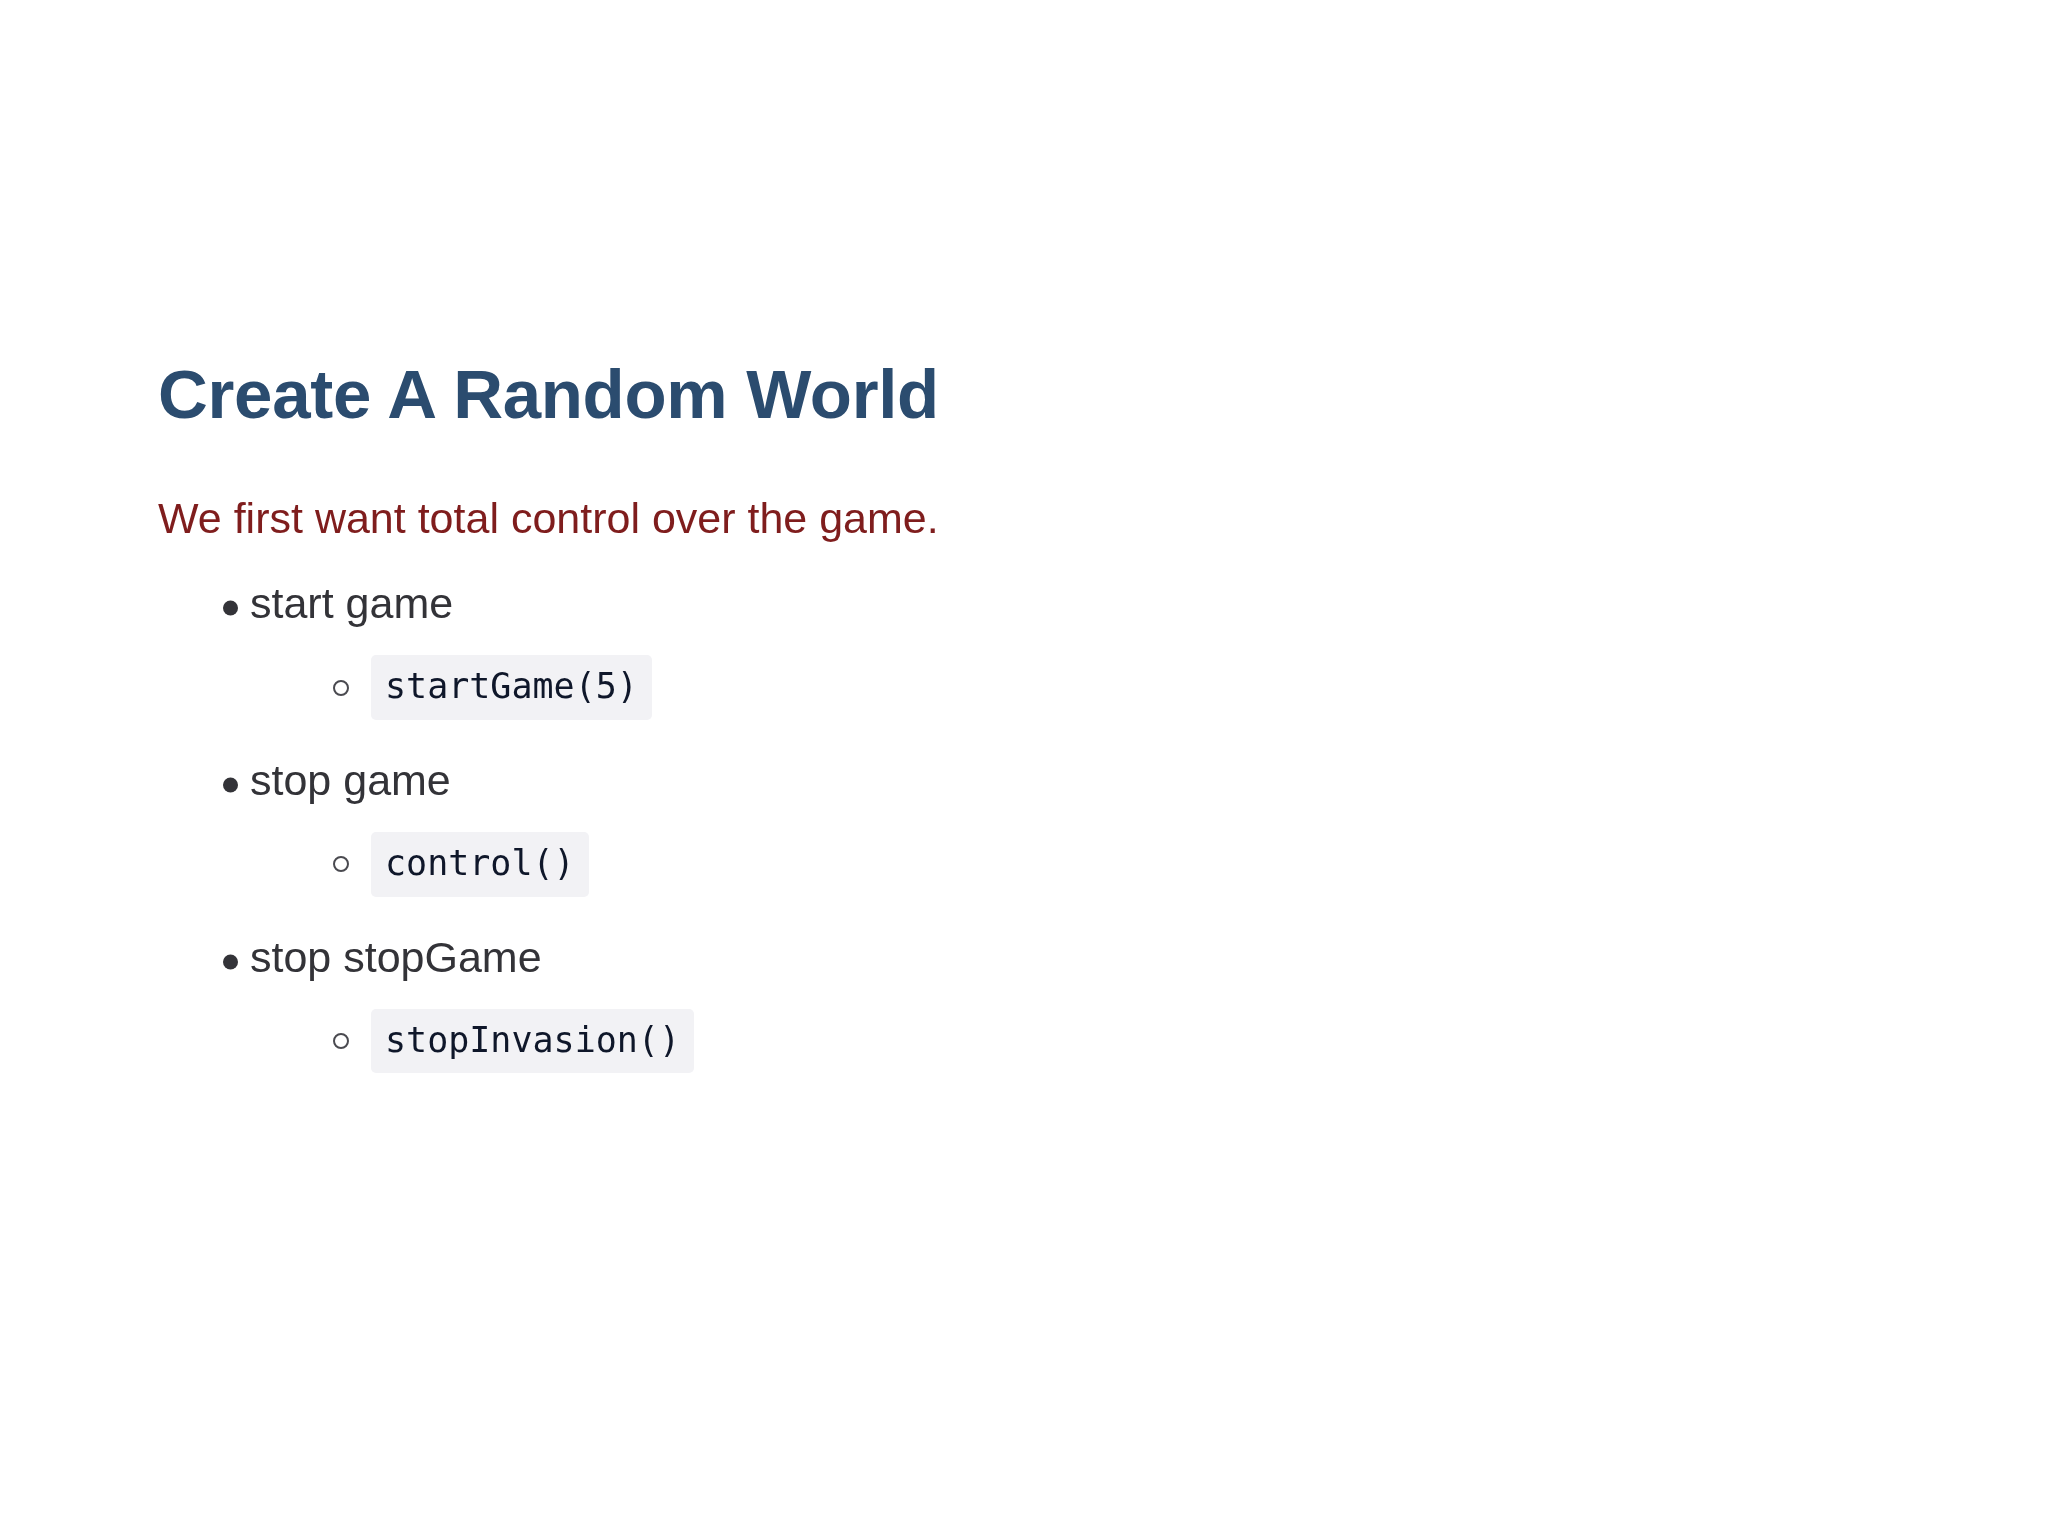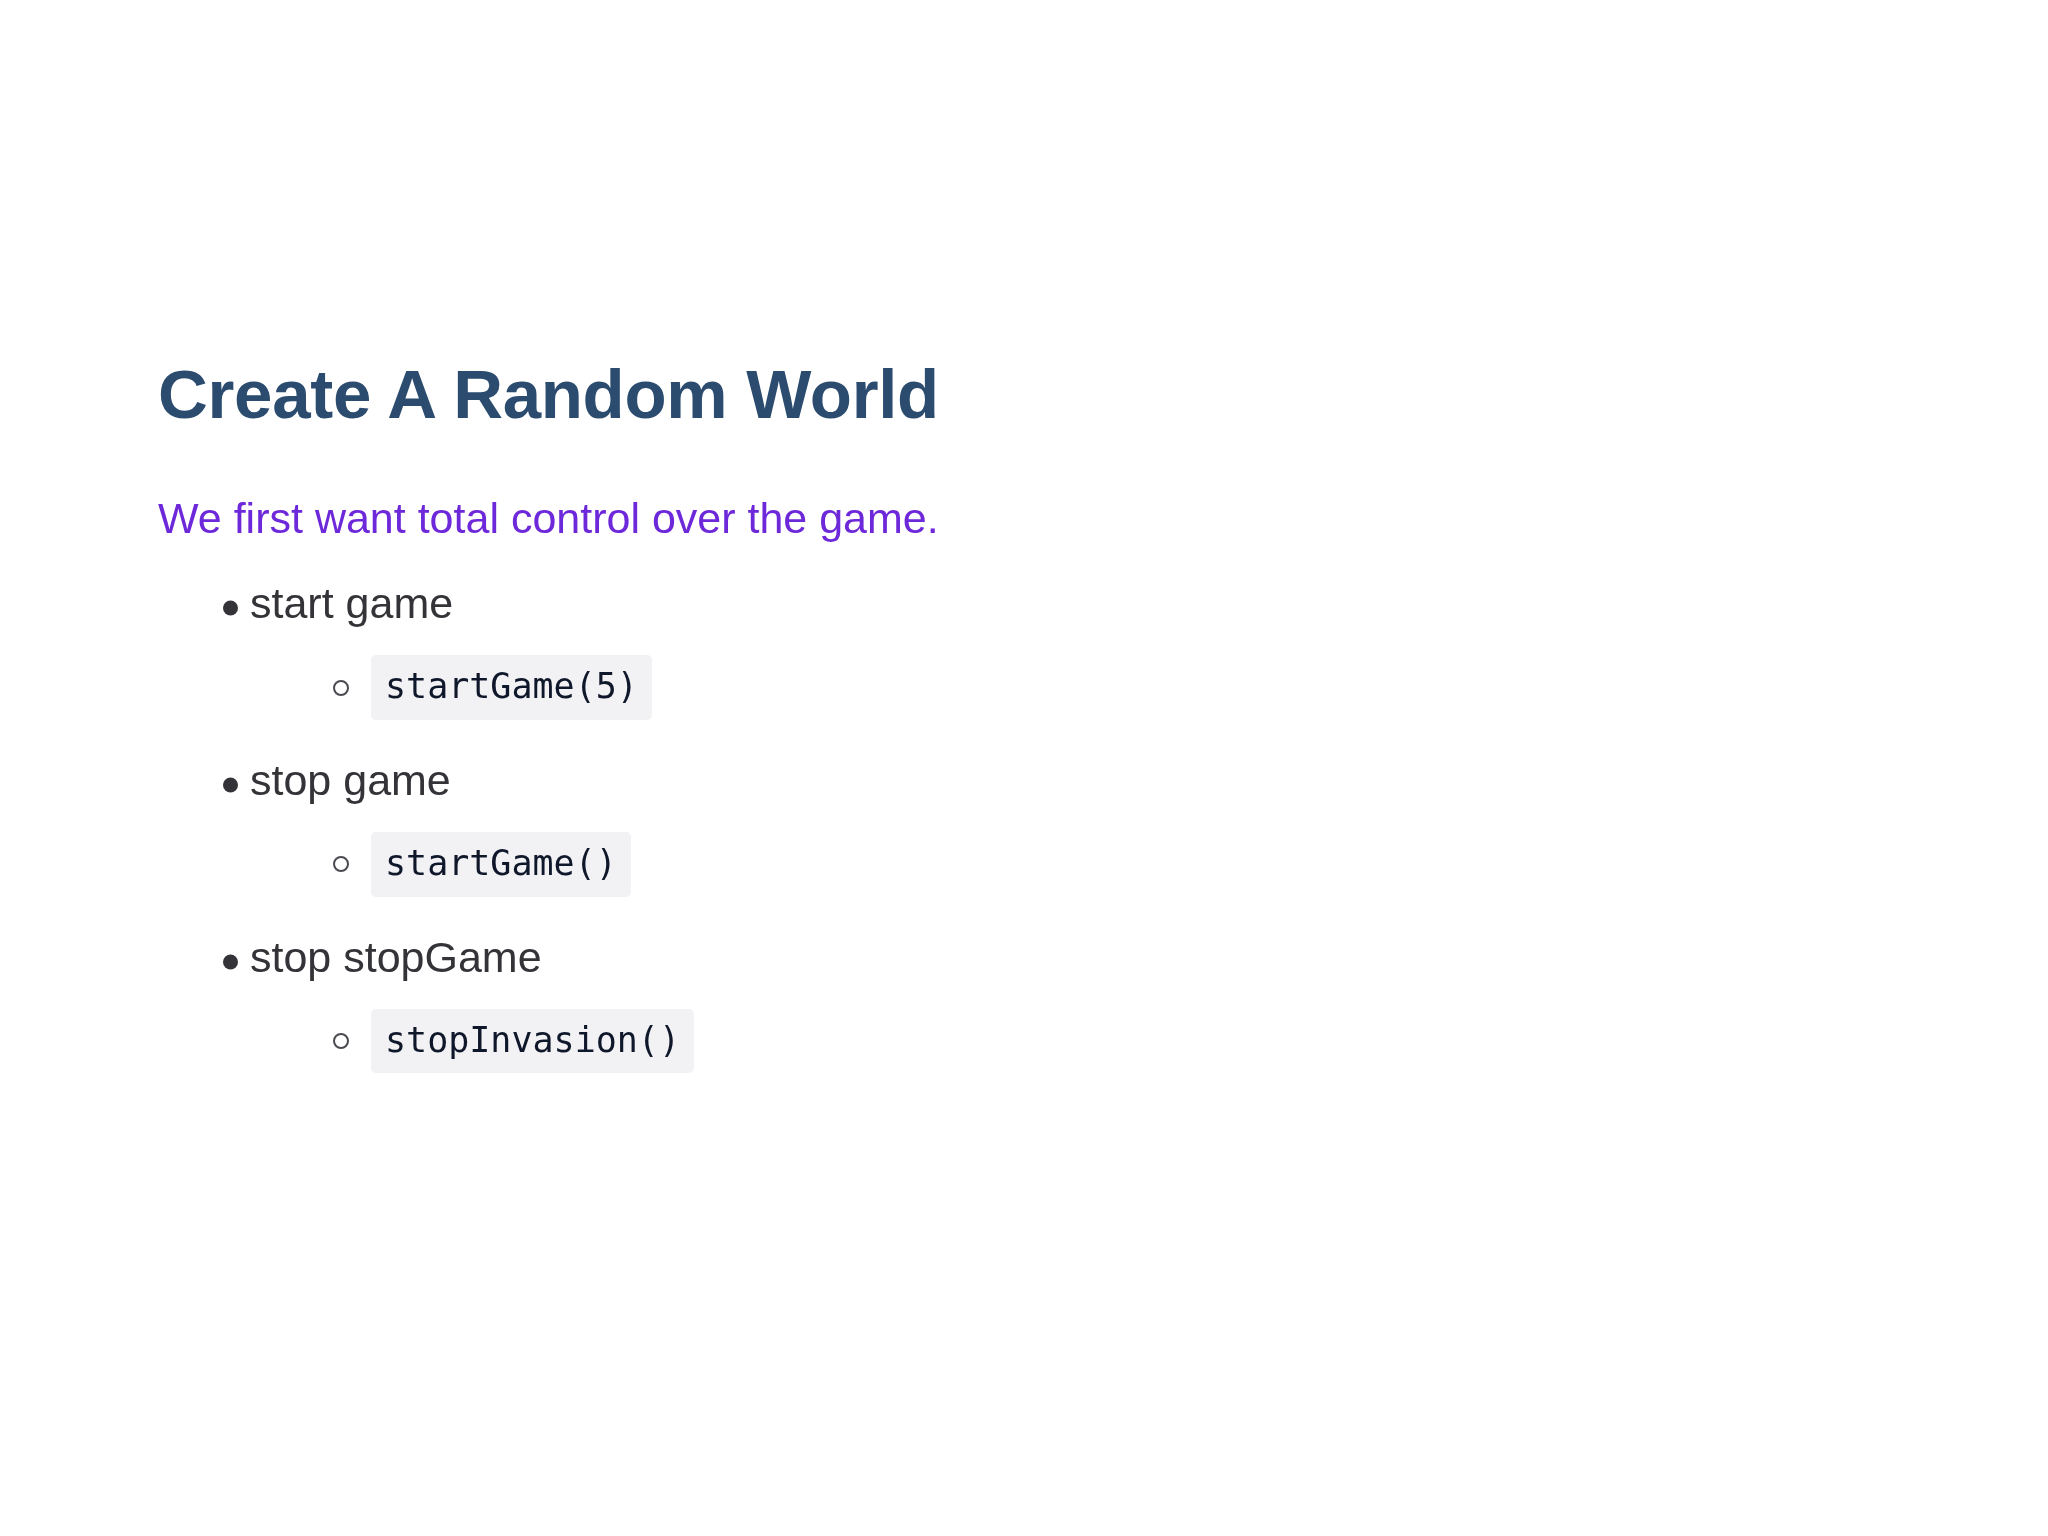--- a/index.html
+++ b/index.html
@@ -40,21 +40,21 @@
     color: #2b4c6f;
     letter-spacing: -0.3px;
     white-space: nowrap;
   }
 
   .slide-lead {
     margin: 58px 0 0 0;
     font-size: 43px;
     line-height: 1.3;
     font-weight: 400;
-    color: #6d28d9;
+    color: #7f1d1d;
   }
 
   ul.outline-list {
     list-style: none;
     margin: 30px 0 0 0;
     padding: 0 0 0 0;
   }
 
   ul.outline-list > li.outline-item {
     position: relative;
@@ -160,21 +160,21 @@
 
       <li class="outline-item">
         <div class="item-row">
           <span class="bullet-disc"></span>
           <span class="item-label">stop game</span>
         </div>
         <ul class="sub-list">
           <li class="sub-item">
             <div class="sub-row">
               <span class="bullet-circle"></span>
-              <code class="inline-code">startGame()</code>
+              <code class="inline-code">control()</code>
             </div>
           </li>
         </ul>
       </li>
 
       <li class="outline-item">
         <div class="item-row">
           <span class="bullet-disc"></span>
           <span class="item-label">stop stopGame</span>
         </div>

